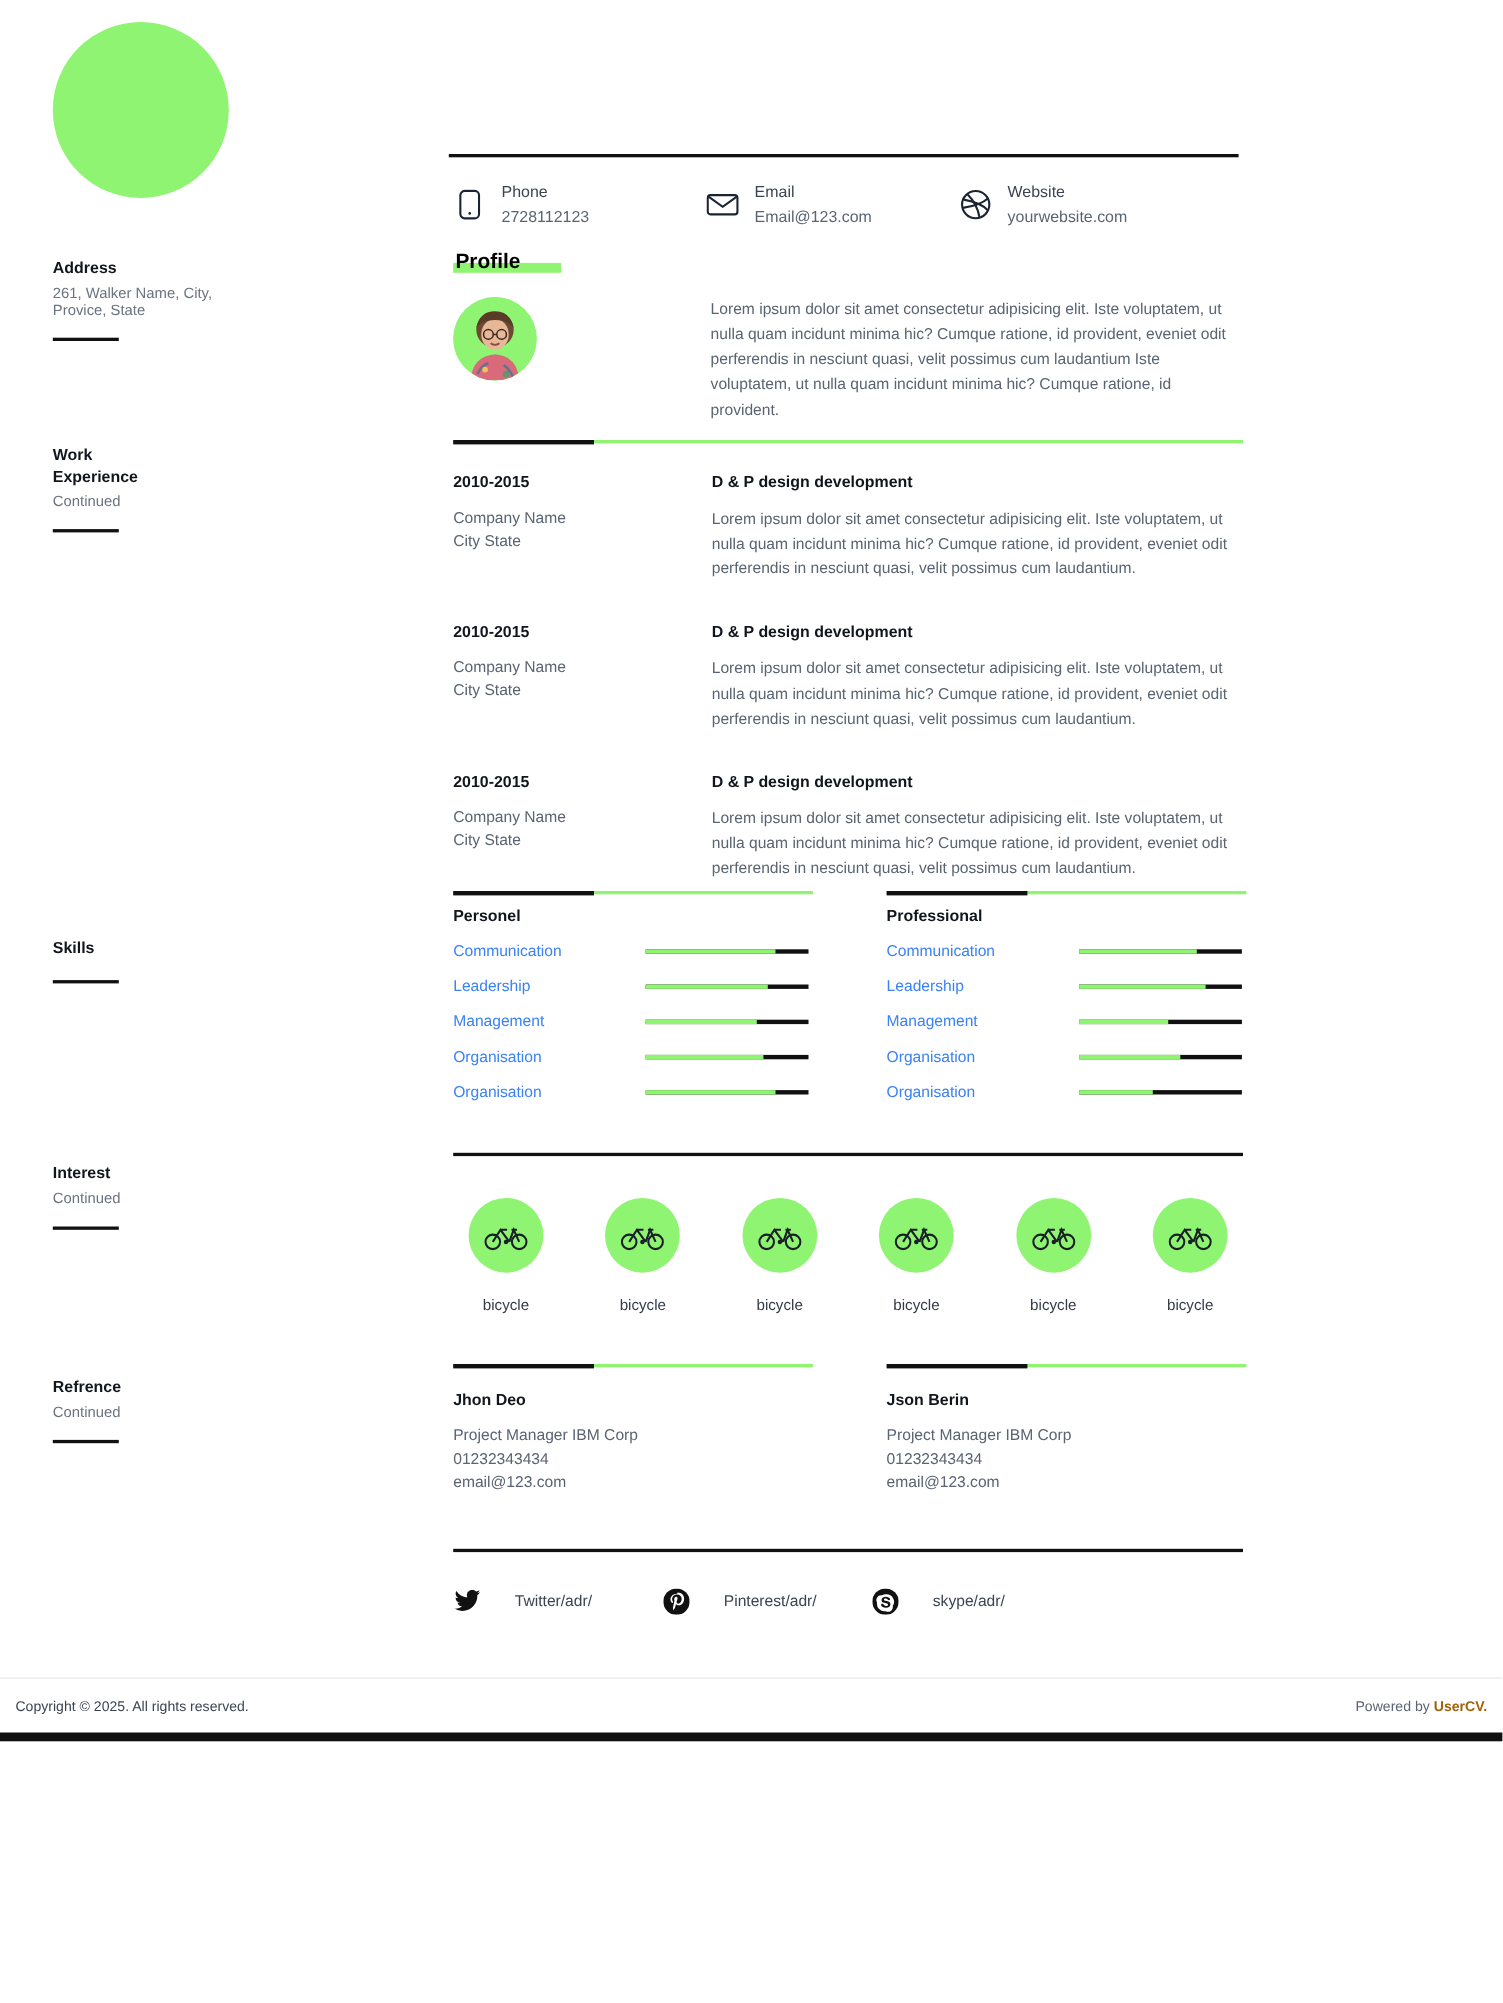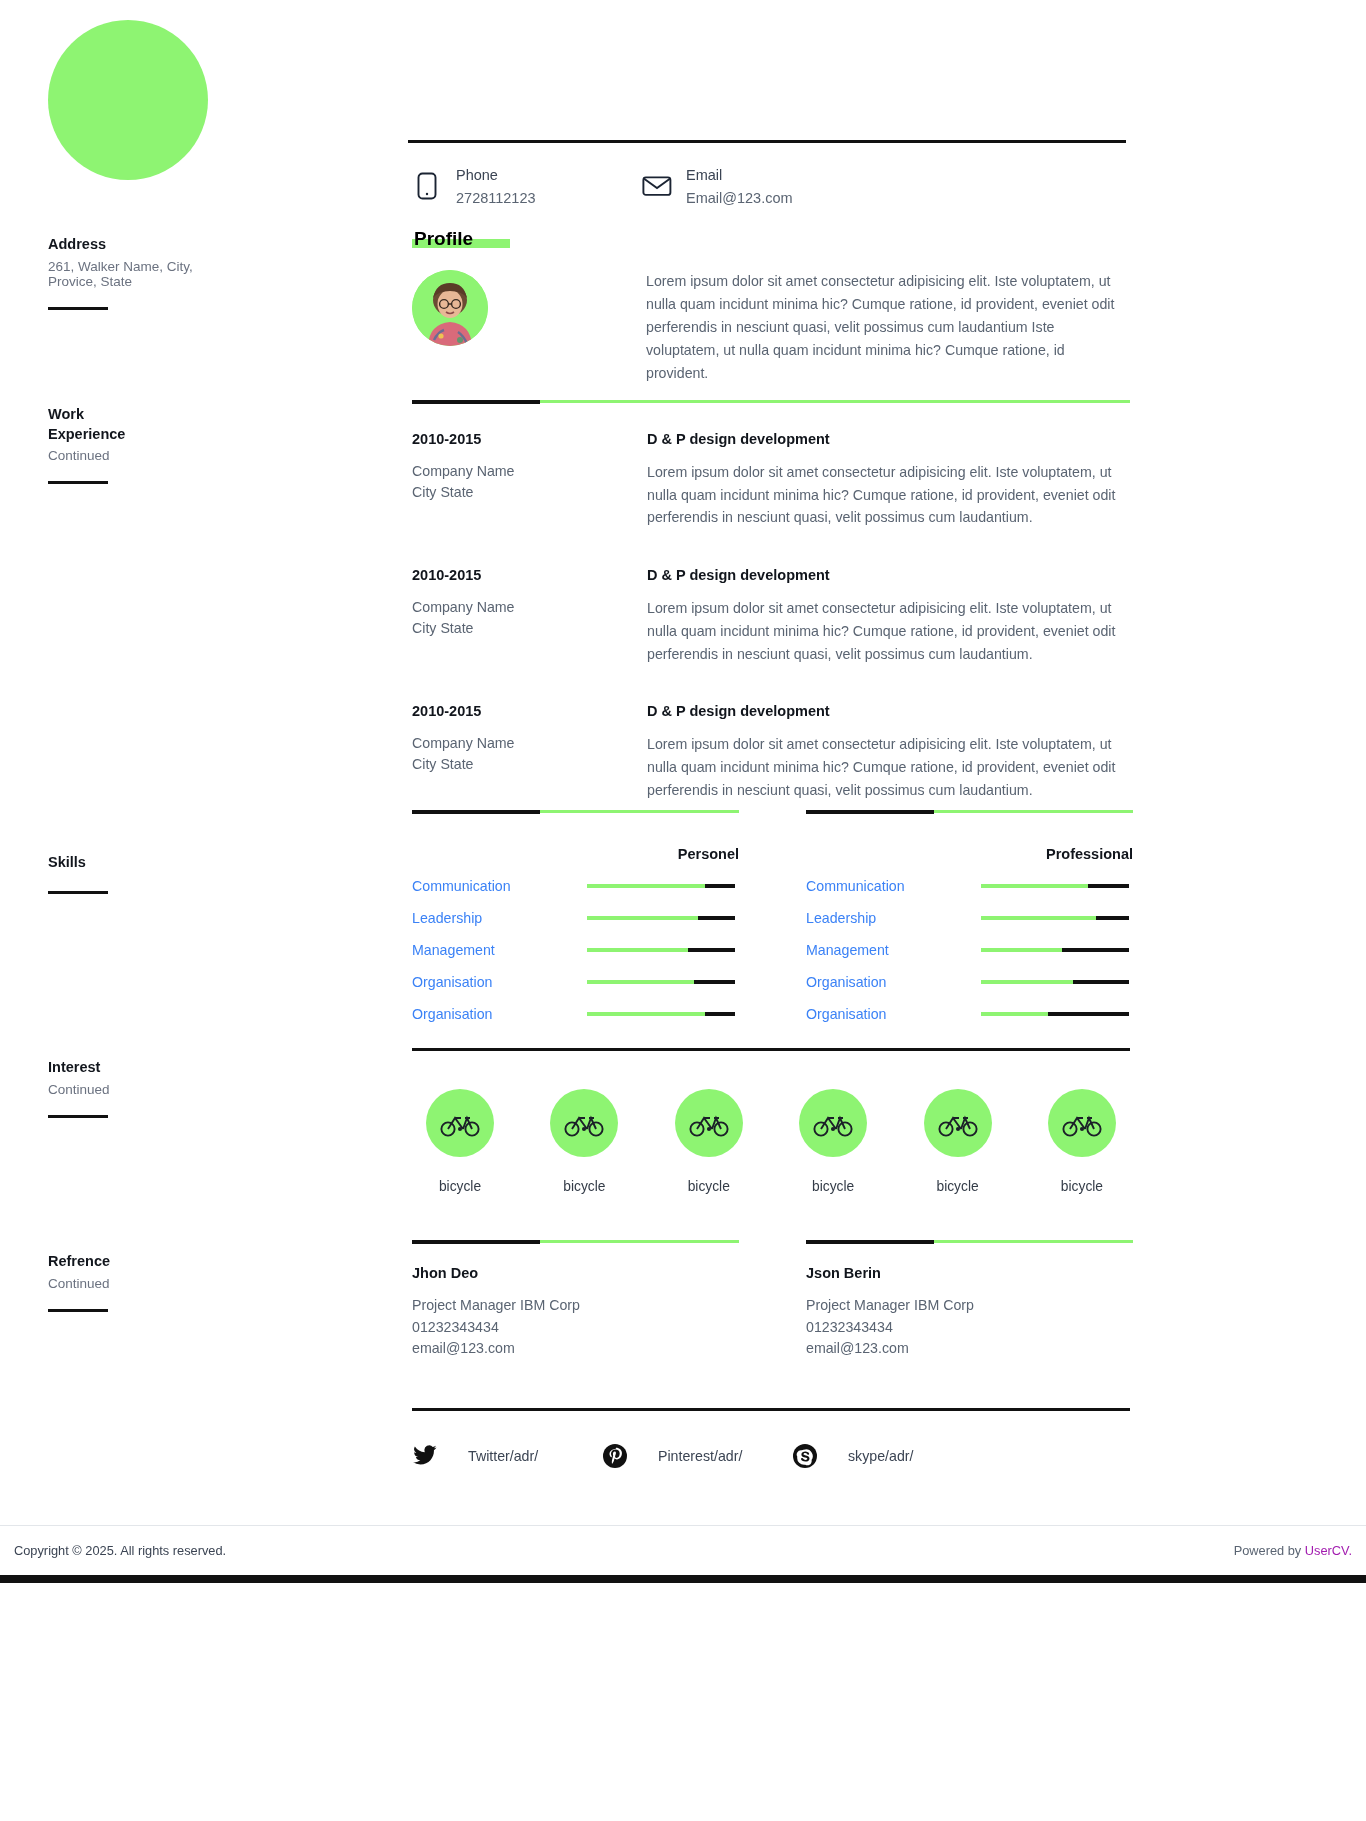--- a/index.html
+++ b/index.html
@@ -184,22 +184,21 @@
   .work-desc { font-size: 14.2px; color: #5a6472; margin-top: 14px; line-height: 1.6; }
 
   
   .skills-sec { position: absolute; left: 412px; top: 810px; width: 722px; display: flex; gap: 67px; }
   .skill-col { width: 327px; }
   .skill-col .sec-divider::before { width: 128px; }
   .skill-group-title {
     font-size: 14.5px;
     font-weight: 700;
     color: #11151c;
-    margin-top: 33px;
-    text-align: right;
+    margin-top: 12px;
   }
   .skill-row {
     display: flex;
     align-items: center;
     margin-top: 16px;
   }
   .skill-name { font-size: 14.2px; color: #3b82f6; width: 175px; flex: none; }
   .skill-bar {
     position: relative;
     width: 148px;
@@ -261,21 +260,21 @@
     width: 1366px;
     border-top: 1px solid #e3e6ea;
     height: 50px;
     display: flex;
     align-items: center;
     justify-content: space-between;
     padding: 0 14px;
   }
   .footer-left { font-size: 12.8px; color: #3b4453; }
   .footer-right { font-size: 12.8px; color: #5a6472; }
-  .footer-right a { color: #a21caf; text-decoration: none; }
+  .footer-right a { color: #a16207; text-decoration: none; font-weight: bold; }
   .footer-bar {
     position: absolute;
     left: 0;
     top: 1575px;
     width: 1366px;
     height: 8px;
     background: #111;
   }
 </style>
 </head>
@@ -309,20 +308,34 @@
           <rect x="1.4" y="2.4" width="27" height="17.5" rx="2.5"></rect>
           <path d="M1.8 3.6 L15 13 L28.2 3.6"></path>
         </svg>
       </span>
       <span class="ci-text">
         <span class="ci-label">Email</span><br>
         <span class="ci-value">Email@123.com</span>
       </span>
     </div>
 
+    <div class="contact-item">
+      <span class="ci-icon">
+        <svg width="28" height="28" viewBox="0 0 28 28" fill="none" stroke="currentColor" stroke-width="1.9">
+          <circle cx="14" cy="14" r="12.4"></circle>
+          <path d="M3.2 9.5 C11 11 20 13.5 24.8 19"></path>
+          <path d="M6.5 4.6 C13 11 16.5 19.5 17.5 25.8"></path>
+          <path d="M2.2 17 C9.5 16 19 14 25.3 8.2"></path>
+        </svg>
+      </span>
+      <span class="ci-text">
+        <span class="ci-label">Website</span><br>
+        <span class="ci-value">yourwebsite.com</span>
+      </span>
+    </div>
   </div>
 
   <div class="side-label" style="top:235px;">
     <div class="sl-title">Address</div>
     <div class="sl-sub">261, Walker Name, City,</div>
     <div class="sl-sub" style="margin-top:0;">Provice, State</div>
     <div class="sl-rule"></div>
   </div>
 
   <div class="side-label" style="top:405px;">

